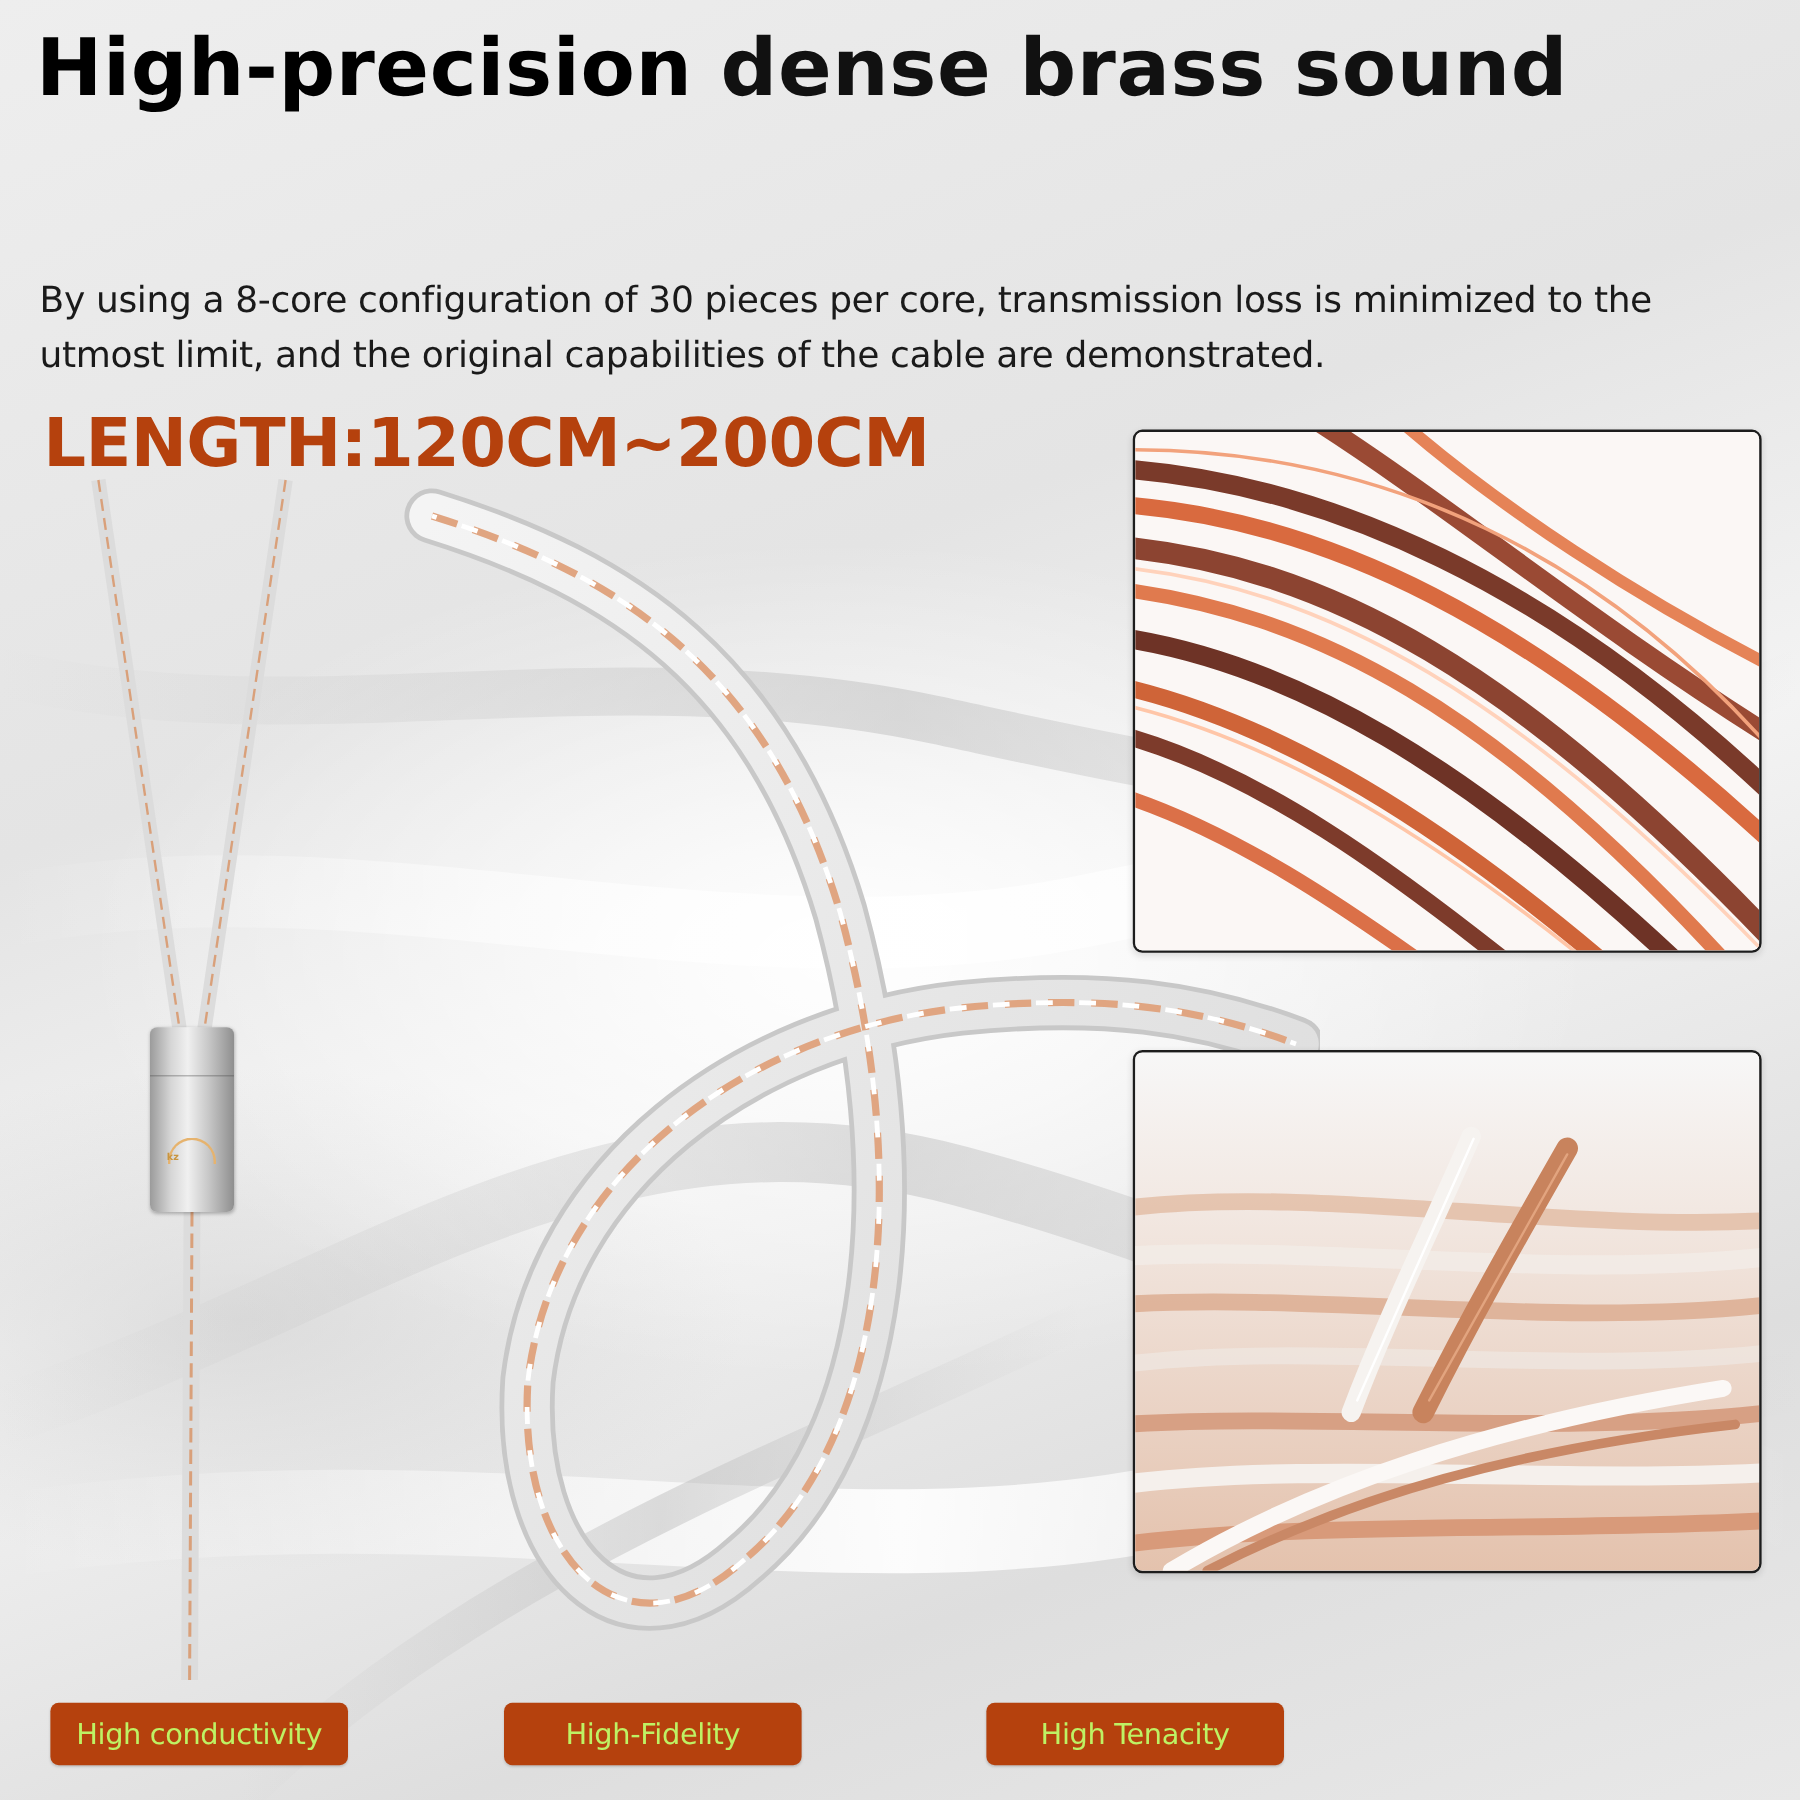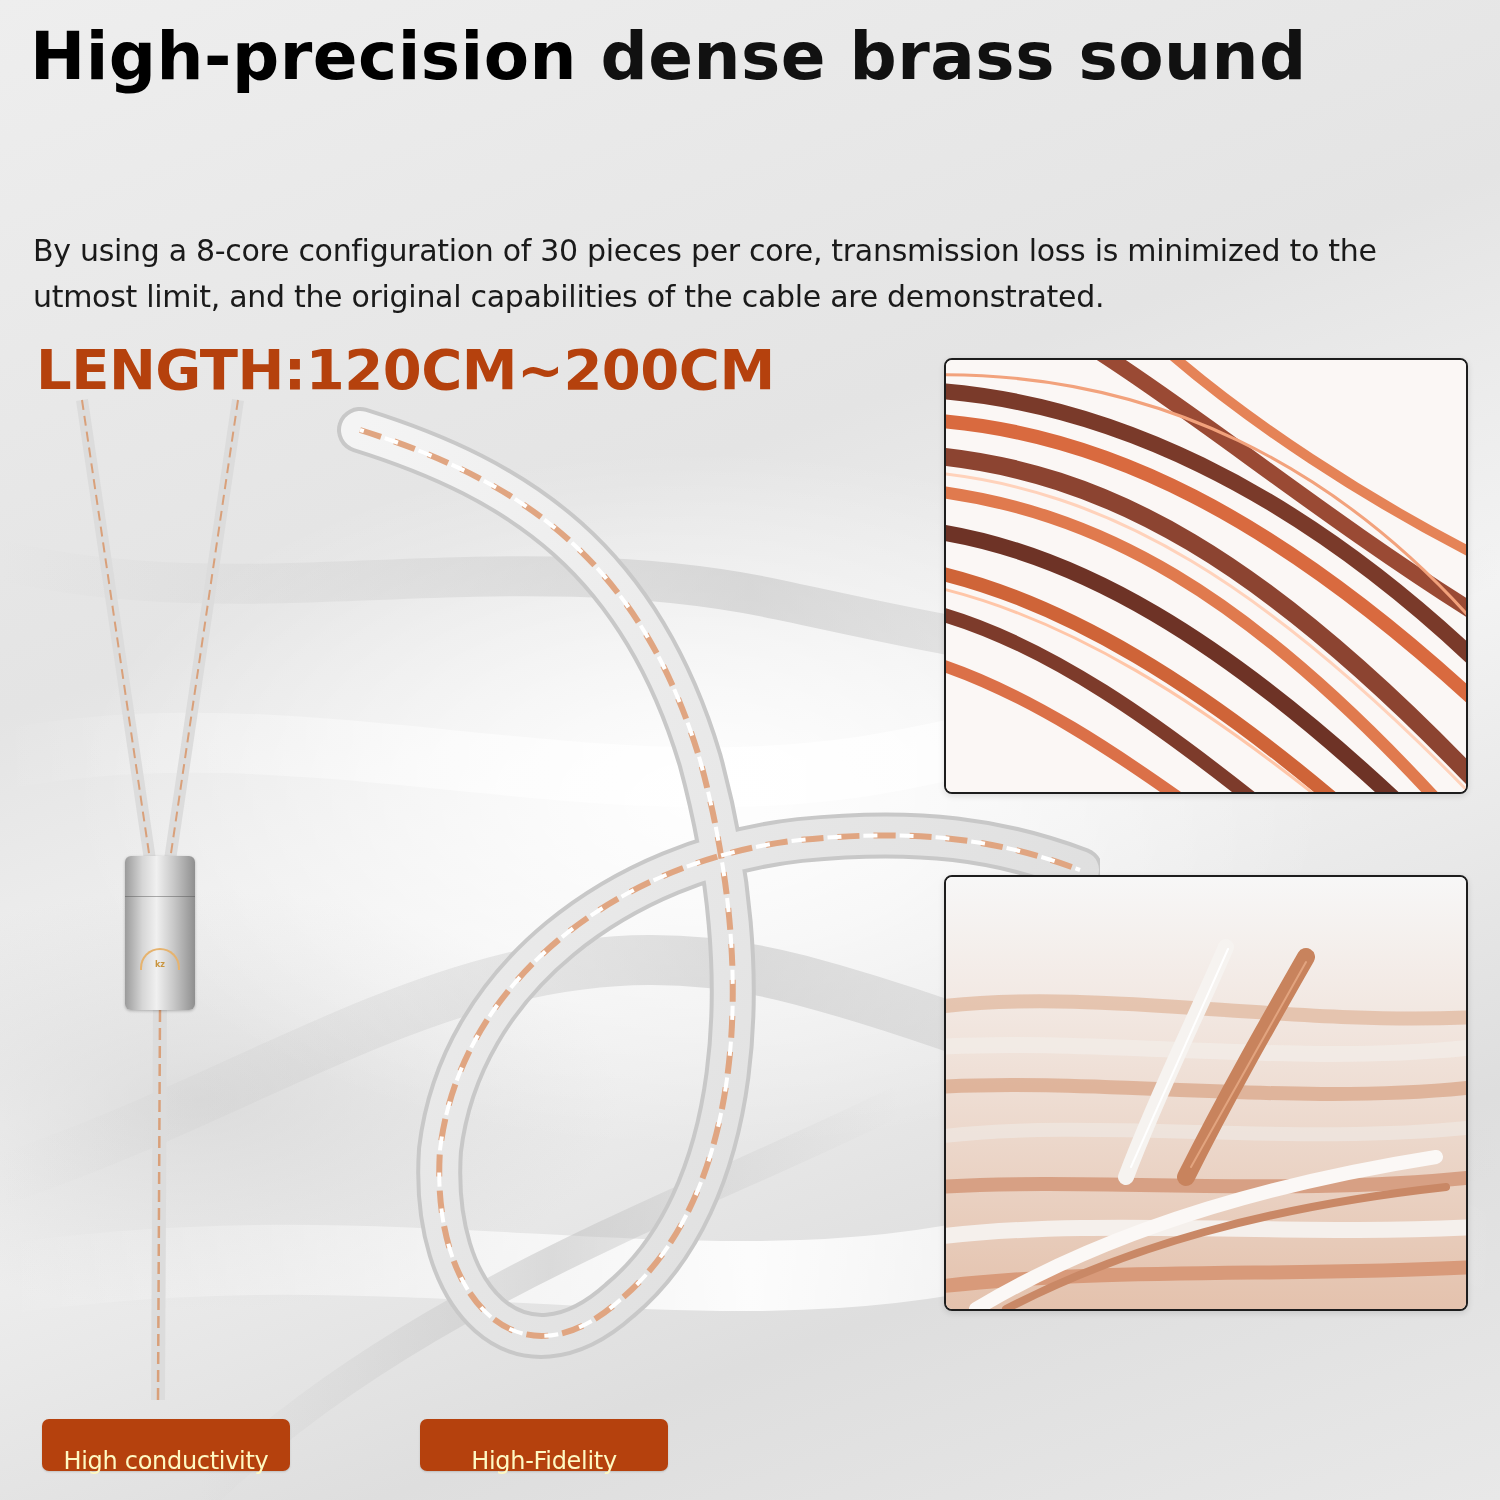--- a/index.html
+++ b/index.html
@@ -43,28 +43,28 @@
   }
   .splitter::after {
     content: ""; position: absolute; left: 0; right: 0; top: 40px; height: 1px; background: rgba(80,80,80,0.45);
   }
   .logo-mark {
     position: absolute; left: 15px; top: 92px; width: 40px; height: 22px;
     border-top-left-radius: 20px 20px; border-top-right-radius: 20px 20px;
     border: 2px solid #e6b36e; border-bottom: none; box-sizing: border-box;
   }
   .logo-text {
-    position: absolute; left: 14px; top: 104px; width: 42px; text-align: center;
+    position: absolute; left: 14px; top: 104px; width: 42px; text-align: left;
     font-size: 8px; color: #c9953f; font-weight: bold;
   }
   .pills { position: absolute; top: 1419px; left: 0; width: 1500px; height: 54px; }
   .pill {
     position: absolute; top: 0; width: 248px; height: 52px;
-    background: #B5410D; border-radius: 7px; border: none; padding: 16px;
-    color: #fef9c3; font-family: "DejaVu Sans", "Liberation Sans", sans-serif;
+    background: #B5410D; border-radius: 7px; border: none; padding: 0;
+    color: #bef264; font-family: "DejaVu Sans", "Liberation Sans", sans-serif;
     font-size: 24px; line-height: 52px; text-align: center; letter-spacing: -0.3px;
     box-shadow: 0 1px 2px rgba(0,0,0,0.15); cursor: pointer;
   }
   .pill-1 { left: 42px; }
   .pill-2 { left: 420px; }
   .pill-3 { left: 822px; }
   .pill-4 { left: 1215px; }
 </style>
 </head>
 <body>
@@ -172,13 +172,14 @@
       <path d="M240 300 C 280 220, 320 150, 360 80" stroke="#c8835d" stroke-width="18"></path>
       <path d="M245 290 L 360 85" stroke="#e2a47f" stroke-width="2"></path>
       <path d="M185 290 L 282 72" stroke="#ffffff" stroke-width="2"></path>
     </g>
   </svg>
 </div>
 
 <div class="pills">
   <button class="pill pill-1">High conductivity</button>
   <button class="pill pill-2">High-Fidelity</button>
+  <button class="pill pill-3">High Tenacity</button>
 </div>
 
 </body></html>

